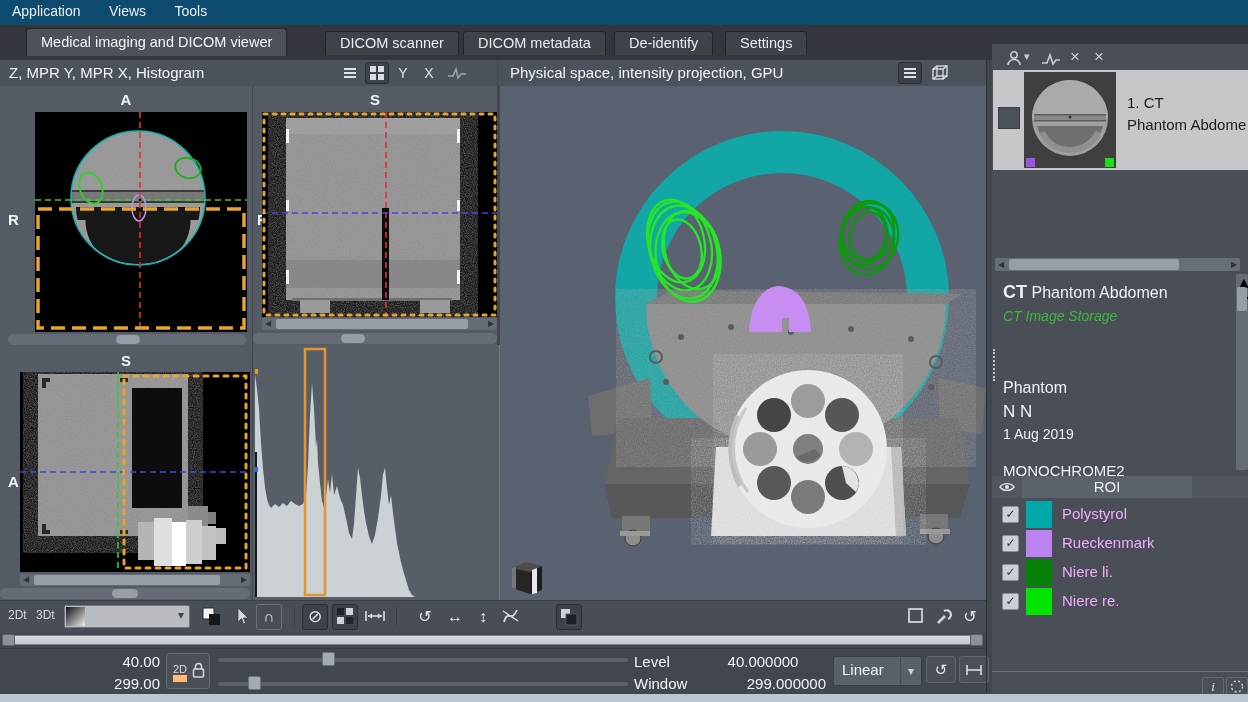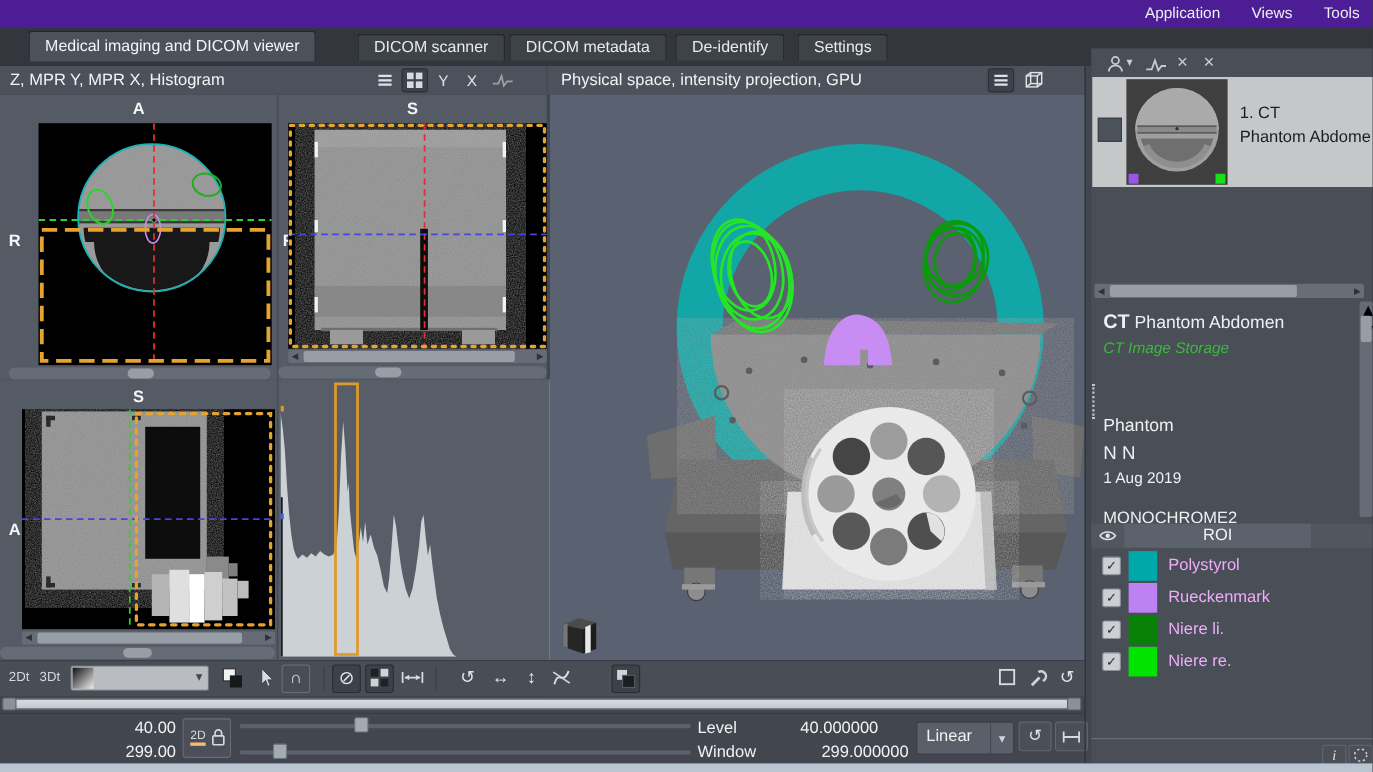--- a/index.html
+++ b/index.html
@@ -1,21 +1,21 @@
 <!DOCTYPE html>
 <html><head>
 <meta charset="utf-8">
 <style>
   html,body{margin:0;padding:0;background:#2a2c31;}
   #app{position:relative;width:1248px;height:702px;background:#42464e;
        font-family:"Liberation Sans","DejaVu Sans",sans-serif;overflow:hidden;
        -webkit-font-smoothing:antialiased;}
   .abs{position:absolute;}
   
-  #menubar{left:0;top:0;width:1248px;height:25px;background:#4c1d95;text-align:right;}
+  #menubar{left:0;top:0;width:1248px;height:25px;background:#0c4a6e;}
   .menu-item{display:inline-block;padding:3px 12px 0 12px;font-size:14px;color:#eceef1;}
   #tabbar{left:0;top:25px;width:1248px;height:35px;background:#33363c;}
   .tab{position:absolute;top:6px;height:23px;line-height:23px;padding:0 14px 0 14px;
        background:#3e434a;color:#e8eaec;font-size:14.5px;border:1px solid #23252a;border-bottom:none;
        border-radius:3px 3px 0 0;white-space:nowrap;margin-left:20px;}
   .tab.active{top:3px;height:27px;line-height:27px;background:#4c515a;color:#f4f5f6;}
   
   .vhead{background:#4c525b;border-bottom:1px solid #3b3f46;}
   .vhead .title{position:absolute;left:9px;top:0;height:26px;line-height:25px;font-size:15px;color:#f2f3f5;white-space:nowrap;}
   .hbtn{position:absolute;width:24px;height:22px;border-radius:3px;}
@@ -430,21 +430,21 @@
   <div id="rangeslider" class="abs">
     <div id="rangetrack"></div>
     <div class="rhandle" style="left:2px;"></div>
     <div class="rhandle" style="left:970px;"></div>
   </div>
 
   <div id="wlpanel" class="abs">
     <div class="wltxt" style="left:40px;top:4px;width:120px;text-align:right;">40.00</div>
     <div class="wltxt" style="left:40px;top:26px;width:120px;text-align:right;">299.00</div>
     <div id="lockbtn">
-      <span style="position:absolute;left:6px;top:9px;font-size:11px;color:#d6d9dd;border-bottom:3px solid #fdba74;">2D</span>
+      <span style="position:absolute;left:6px;top:9px;font-size:11px;color:#d6d9dd;border-bottom:7px solid #fdba74;">2D</span>
       <svg style="position:absolute;left:25px;top:8px;" width="13" height="17">
         <rect x="1.5" y="7" width="10" height="8" rx="1" fill="none" stroke="#d6d9dd" stroke-width="1.5"></rect>
         <path d="M3.5,7 V4.5 a3,3 0 0 1 6,0 V7" fill="none" stroke="#d6d9dd" stroke-width="1.5"></path>
       </svg>
     </div>
     <div class="slider" style="left:218px;top:2px;width:410px;">
       <div class="groove"></div>
         <div class="shandle" style="left:104px;"></div>
     </div>
     <div class="slider" style="left:218px;top:26px;width:410px;">

